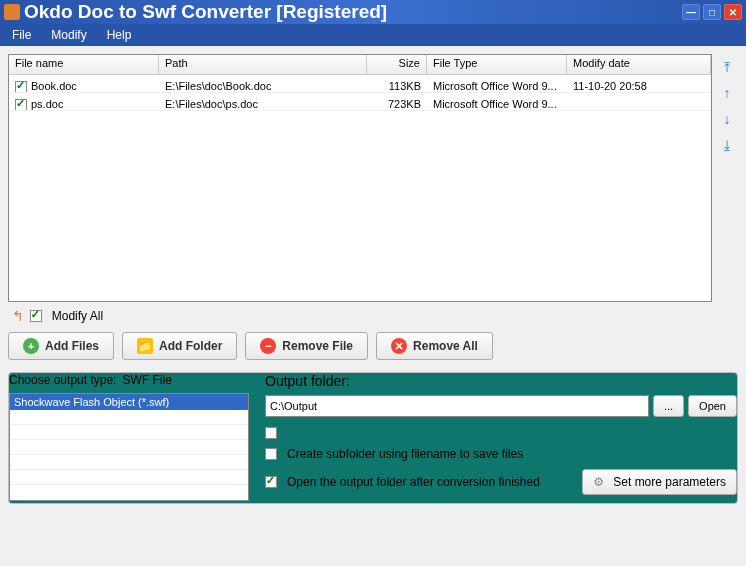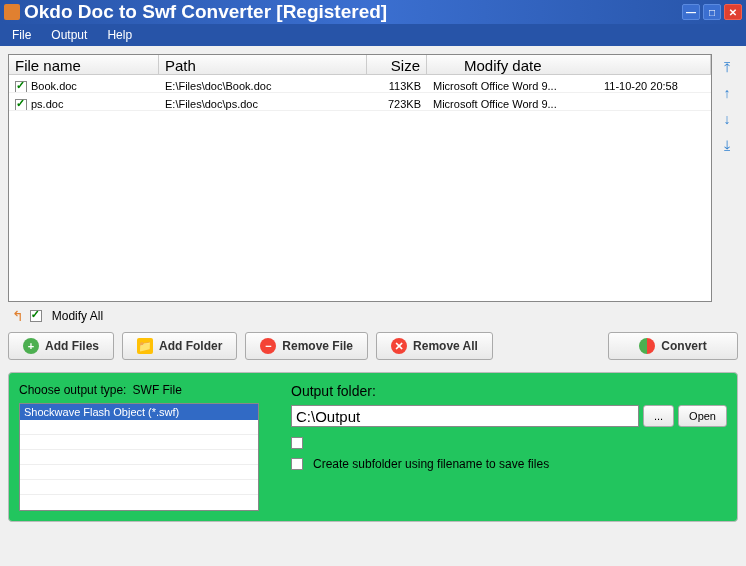--- a/index.html
+++ b/index.html
@@ -9,85 +9,86 @@
 .title-text { flex: 1; font-size: 19px; }
 .win-controls { display: flex; gap: 3px; }
 .win-btn { width: 18px; height: 16px; background: #3b6fd0; border: 1px solid #5a8ae0; border-radius: 2px; display: flex; align-items: center; justify-content: center; color: #fff; cursor: pointer; font-size: 10px; }
 .win-btn.close { background: #e04030; border-color: #f06050; }
 .menubar { background: #2754a8; height: 22px; display: flex; align-items: center; padding: 0 8px; gap: 12px; color: #ffffff; }
 .menu-item { cursor: pointer; padding: 2px 4px; }
 .content { background: #f0f0f0; padding: 8px; height: calc(100% - 46px); }
 .file-area { display: flex; gap: 4px; }
 .file-list { flex: 1; background: #fff; border: 1px solid #888; height: 248px; overflow: hidden; }
 .file-header { display: flex; background: linear-gradient(#fdfdfd, #ececec); border-bottom: 1px solid #ccc; height: 20px; }
-.file-header > div { border-right: 1px solid #ccc; padding: 2px 6px; font-size: 15px; color: #000; }
+.file-header > div { border-right: 1px solid #ccc; padding: 2px 6px; font-size: 11px; color: #000; }
 .col-name { width: 150px; }
 .col-path { width: 208px; }
 .col-size { width: 60px; text-align: right; }
 .col-type { width: 140px; }
-.col-date { flex: 1; margin-left: 31px; }
+.col-date { flex: 1; }
 .file-row { display: flex; height: 18px; border-bottom: 1px solid #f0f0f0; }
 .file-row > div { padding: 5px 6px; font-size: 11px; overflow: hidden; white-space: nowrap; }
 .check { width: 12px; height: 12px; border: 1px solid #888; display: inline-block; vertical-align: middle; margin-right: 4px; background: #fff; position: relative; }
 .check.checked::after { content: "✓"; position: absolute; top: -3px; left: 0; font-size: 11px; color: #008000; font-weight: bold; }
 .side-arrows { display: flex; flex-direction: column; gap: 8px; padding: 4px 2px; }
 .arrow-btn { width: 18px; height: 18px; display: flex; align-items: center; justify-content: center; cursor: pointer; color: #3080d0; font-size: 14px; }
 .select-row { display: flex; align-items: center; gap: 6px; margin: 6px 0 8px 4px; }
 .up-icon { color: #e08030; font-size: 14px; }
 .button-row { display: flex; gap: 8px; margin-bottom: 12px; }
 .btn { height: 28px; background: linear-gradient(#fdfdfd, #e8e8e8); border: 1px solid #aaa; border-radius: 3px; display: flex; align-items: center; justify-content: center; gap: 6px; padding: 0 14px; cursor: pointer; font-weight: bold; color: #333; }
 .btn-spacer { flex: 1; }
 .btn.convert { width: 130px; }
 .icon-circle { width: 16px; height: 16px; border-radius: 50%; display: flex; align-items: center; justify-content: center; color: #fff; font-size: 11px; font-weight: bold; }
 .ic-green { background: #4caf50; }
 .ic-red { background: #f44336; }
 .ic-yellow { background: #ffc107; border-radius: 2px; }
 .ic-conv { width: 16px; height: 16px; background: conic-gradient(#f44336 0 50%, #4caf50 0); border-radius: 50%; }
-.bottom-panel { border: 1px solid #bbb; border-radius: 4px; padding: 10px; display: flex; gap: 32px; background: #22c55e; }
+.bottom-panel { border: 1px solid #bbb; border-radius: 4px; display: flex; gap: 16px; background: #0f766e; }
 .output-type { width: 240px; }
 .type-label { font-size: 11px; margin-bottom: 6px; }
 .type-list { border: 1px solid #888; background: #fff; height: 108px; }
 .type-item { background: #316ac5; color: #fff; padding: 2px 4px; font-size: 11px; }
 .type-blank { height: 15px; border-bottom: 1px solid #eee; }
 .output-right { flex: 1; }
 .out-label { font-size: 14px; margin-bottom: 6px; }
 .out-path-row { display: flex; gap: 4px; margin-bottom: 10px; }
-.path-input { flex: 1; height: 22px; border: 1px solid #888; padding: 2px 4px; font-size: 15px; }
+.path-input { flex: 1; height: 22px; border: 1px solid #888; padding: 2px 4px; font-size: 11px; }
 .small-btn { height: 22px; border: 1px solid #aaa; background: linear-gradient(#fdfdfd, #e8e8e8); border-radius: 3px; padding: 0 10px; cursor: pointer; font-size: 11px; }
 .check-row { display: flex; align-items: center; gap: 6px; margin-bottom: 8px; font-size: 11px; }
 .params-btn { border: 1px solid #aaa; background: linear-gradient(#fdfdfd, #e8e8e8); border-radius: 3px; padding: 5px 10px; cursor: pointer; display: flex; align-items: center; gap: 6px; font-size: 11px; }
 .gear { width: 14px; height: 14px; color: #888; }
 </style>
 </head>
 <body>
 
 <div class="titlebar">
   <div class="titlebar-icon"></div>
   <div class="title-text">Okdo Doc to Swf Converter [Registered]</div>
   <div class="win-controls">
     <div class="win-btn">—</div>
     <div class="win-btn">□</div>
     <div class="win-btn close">✕</div>
   </div>
 </div>
 
 <div class="menubar">
   <span class="menu-item">File</span>
-  <span class="menu-item">Output</span>
+  <span class="menu-item">Modify</span>
   <span class="menu-item">Help</span>
 </div>
 
 <div class="content">
 
   <div class="file-area">
     <div class="file-list">
       <div class="file-header">
         <div class="col-name">File name</div>
         <div class="col-path">Path</div>
         <div class="col-size">Size</div>
+        <div class="col-type">File Type</div>
         <div class="col-date">Modify date</div>
       </div>
       <div id="file-rows">
           <div class="file-row">
             <div class="col-name"><span class="check checked"></span>Book.doc</div>
             <div class="col-path">E:\Files\doc\Book.doc</div>
             <div class="col-size">113KB</div>
             <div class="col-type">Microsoft Office Word 9...</div>
             <div class="col-date">11-10-20 20:58</div>
           </div>
@@ -124,24 +125,20 @@
     </div>
     <div class="btn">
       <span class="icon-circle ic-red">−</span>
       <span>Remove File</span>
     </div>
     <div class="btn">
       <span class="icon-circle ic-red">✕</span>
       <span>Remove All</span>
     </div>
     <div class="btn-spacer"></div>
-    <div class="btn convert">
-      <span class="ic-conv"></span>
-      <span>Convert</span>
-    </div>
   </div>
 
   <div class="bottom-panel">
     <div class="output-type">
       <div class="type-label">
         <span>Choose output type:</span>&nbsp;&nbsp;<span>SWF File</span>
       </div>
       <div class="type-list">
         <div class="type-item">Shockwave Flash Object (*.swf)</div>
         <div class="type-blank"></div>
@@ -158,16 +155,26 @@
         <button class="small-btn">...</button>
         <button class="small-btn">Open</button>
       </div>
       <div class="check-row">
         <span class="check"></span>
       </div>
       <div class="check-row">
         <span class="check"></span>
         <span>Create subfolder using filename to save files</span>
       </div>
+      <div class="check-row" style="justify-content: space-between;">
+        <div style="display:flex; align-items:center; gap:6px;">
+          <span class="check checked"></span>
+          <span>Open the output folder after conversion finished</span>
+        </div>
+        <div class="params-btn">
+          <span class="gear">⚙</span>
+          <span>Set more parameters</span>
+        </div>
+      </div>
     </div>
   </div>
 
 </div>
 
 </body></html>

